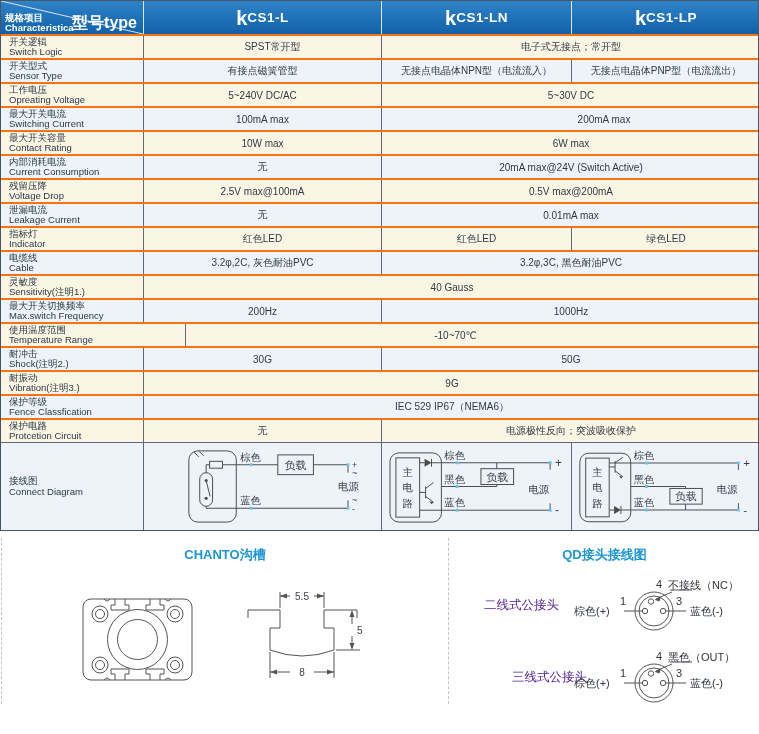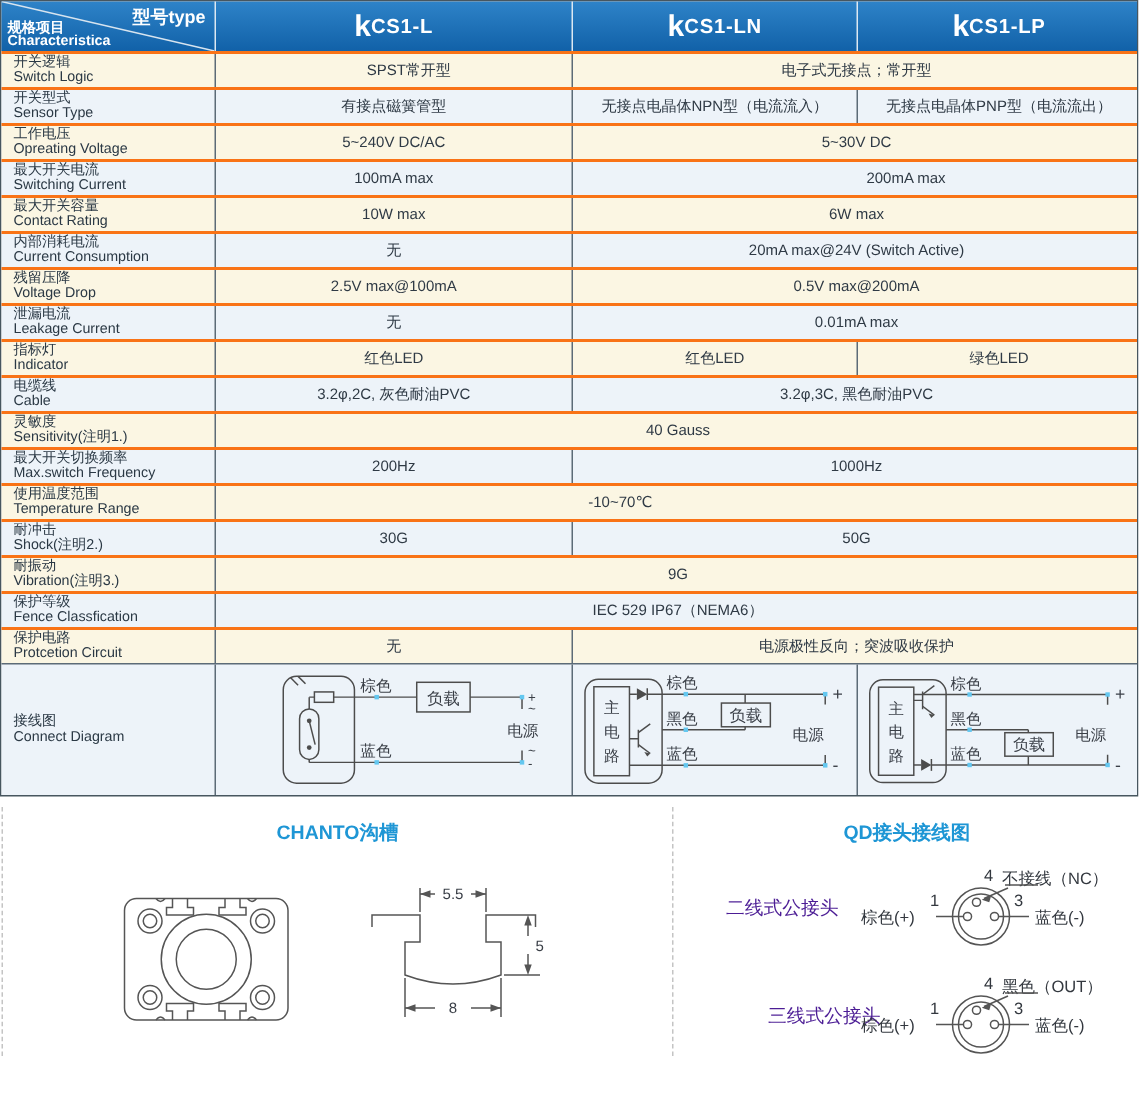--- a/index.html
+++ b/index.html
@@ -4,21 +4,21 @@
 <style>
   * { margin:0; padding:0; box-sizing:border-box; }
   body { background:#fff; font-family:"Liberation Sans","DejaVu Sans",sans-serif; }
   .page { position:relative; width:759px; height:734px; background:#fff; overflow:hidden; }
 
   
   .spec-table { position:absolute; left:0; top:0; width:759px; border:1px solid #47565f; }
   .thead { display:flex; height:33px; background:linear-gradient(180deg,#2e83c8,#1161a8); }
   .corner { position:relative; width:142px; height:33px; flex:0 0 142px; }
   .corner svg { position:absolute; left:0; top:0; }
-  .corner-top { position:absolute; right:6px; top:2px; color:#fff; font-size:12px; font-weight:bold; }
+  .corner-top { position:absolute; right:6px; top:12px; color:#fff; font-size:16px; font-weight:bold; }
   .corner-cn  { position:absolute; left:4px; top:11px; color:#fff; font-size:9.5px; font-weight:bold; }
   .corner-en  { position:absolute; left:4px; top:21px; color:#fff; font-size:9.5px; font-weight:bold; }
   .model { display:flex; align-items:center; justify-content:center; color:#fff;
            border-left:1px solid #dce8f2; }
   .model .lead { font-size:20px; font-weight:bold; line-height:20px; }
   .model .rest { font-size:13.5px; font-weight:bold; letter-spacing:.5px; }
   .m1 { width:238px; flex:0 0 238px; } .m2 { width:190px; flex:0 0 190px; } .m3 { width:189px; flex:0 0 189px; }
 
   .row { display:flex; height:24px; border-top:2px solid #f97316; }
   .row.cream { background:#fbf6e3; }
@@ -177,21 +177,21 @@
             <div>Max.switch Frequency</div>
           </div>
           <div class="val" style="width: 238px;">200Hz</div>
           <div class="val" style="width: 379px;">1000Hz</div>
         </div>
         <div class="row cream">
           <div class="lab">
             <div>使用温度范围</div>
             <div>Temperature Range</div>
           </div>
-          <div class="val" style="width: 540px;">-10~70℃</div>
+          <div class="val" style="width: 540px; margin-left: 42px;">-10~70℃</div>
         </div>
         <div class="row blue">
           <div class="lab">
             <div>耐冲击</div>
             <div>Shock(注明2.)</div>
           </div>
           <div class="val" style="width: 238px;">30G</div>
           <div class="val" style="width: 379px;">50G</div>
         </div>
         <div class="row cream">

